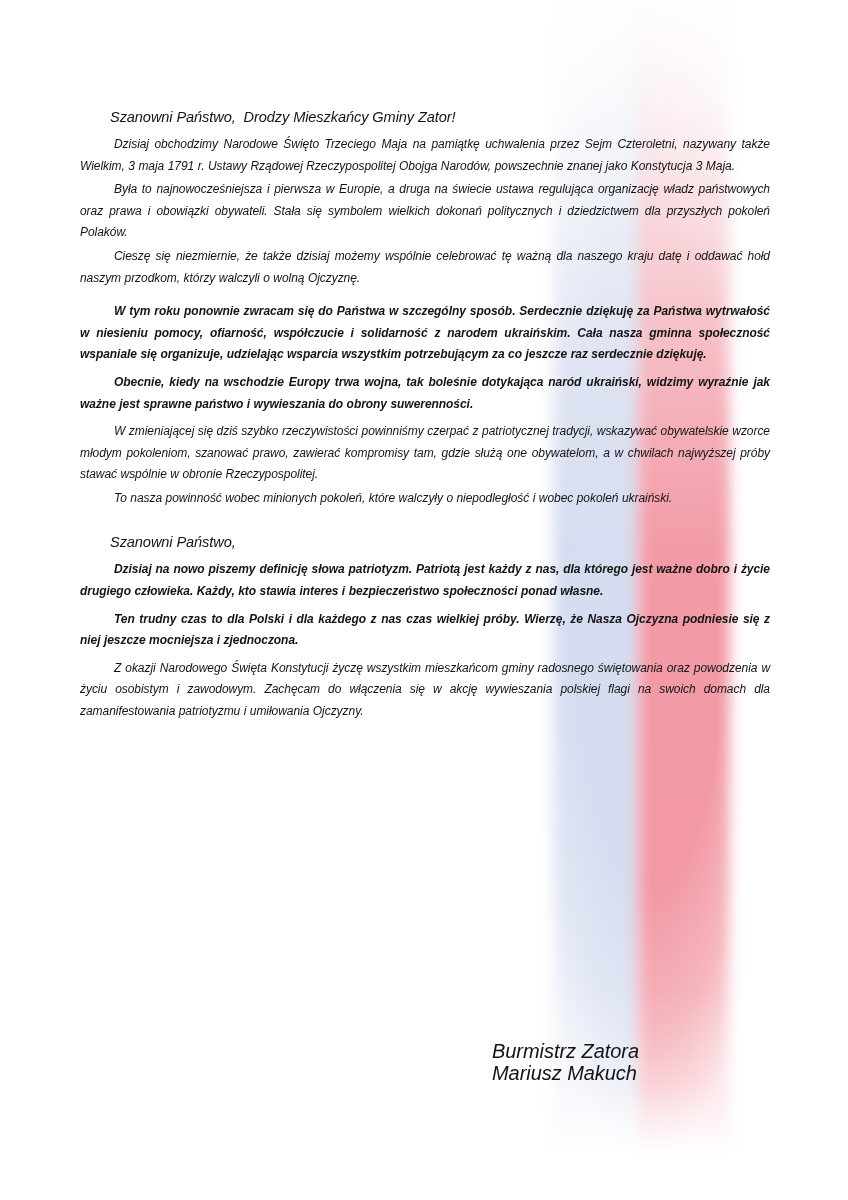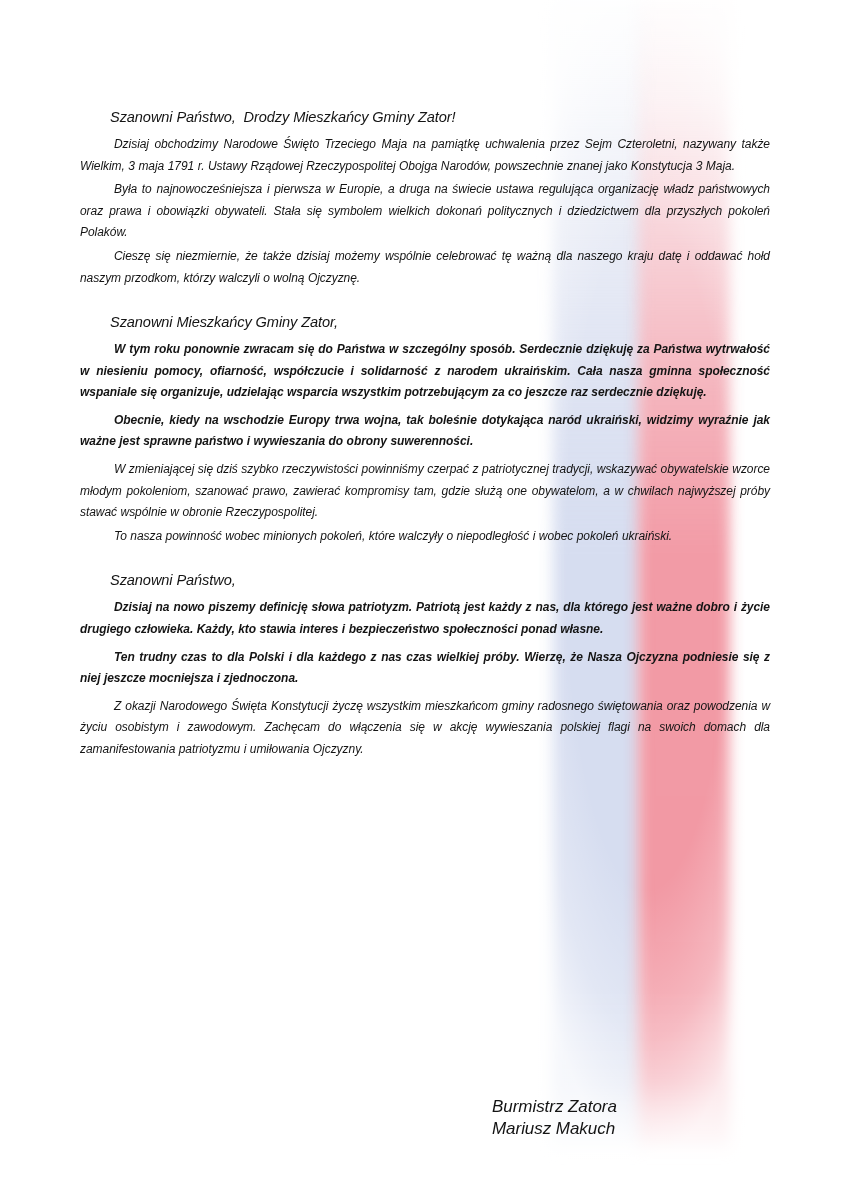--- a/index.html
+++ b/index.html
@@ -127,23 +127,23 @@
 
   p.body-par.gap-small {
     margin-bottom: 6px;
     font-weight: bold;
   }
 
   .signature {
     position: absolute;
     z-index: 2;
     left: 492px;
-    top: 1096px;
+    top: 1040px;
     font-style: italic;
-    font-size: 17px;
+    font-size: 20px;
     line-height: 22px;
     color: #141414;
     letter-spacing: -0.05px;
   }
 
   .signature div {
     white-space: nowrap;
   }
 </style>
 </head>
@@ -160,21 +160,20 @@
   <div class="content">
 
     <div class="salutation">Szanowni Państwo,  Drodzy Mieszkańcy Gminy Zator!</div>
 
     <p class="body-par">Dzisiaj obchodzimy Narodowe Święto Trzeciego Maja na pamiątkę uchwalenia przez Sejm Czteroletni, nazywany także Wielkim, 3 maja 1791 r. Ustawy Rządowej Rzeczypospolitej Obojga Narodów, powszechnie znanej jako Konstytucja 3 Maja.</p>
 
     <p class="body-par"> Była to najnowocześniejsza i pierwsza w Europie, a druga na świecie ustawa regulująca organizację władz państwowych oraz prawa i obowiązki obywateli. Stała się symbolem wielkich dokonań politycznych i dziedzictwem dla przyszłych pokoleń Polaków.</p>
 
     <p class="body-par gap-after">Cieszę się niezmiernie, że także dzisiaj  możemy wspólnie celebrować tę ważną dla naszego kraju datę i oddawać hołd naszym przodkom, którzy walczyli o wolną Ojczyznę.</p>
 
-    <div class="salutation spaced-before">Szanowni Mieszkańcy Gminy Zator,</div>
 
     <p class="body-par gap-small">W tym roku ponownie zwracam się do Państwa w szczególny sposób. Serdecznie dziękuję za Państwa wytrwałość w niesieniu pomocy, ofiarność, współczucie i solidarność z narodem ukraińskim.    Cała nasza gminna społeczność wspaniale się organizuje, udzielając wsparcia wszystkim potrzebującym za co jeszcze raz serdecznie dziękuję.</p>
 
     <p class="body-par gap-small">Obecnie, kiedy na wschodzie Europy trwa wojna, tak boleśnie dotykająca naród ukraiński, widzimy wyraźnie jak ważne jest sprawne państwo i wywieszania do obrony suwerenności.</p>
 
     <p class="body-par">W zmieniającej się dziś szybko rzeczywistości powinniśmy czerpać z patriotycznej tradycji, wskazywać obywatelskie wzorce młodym pokoleniom, szanować prawo, zawierać kompromisy tam, gdzie służą one obywatelom, a w chwilach najwyższej próby stawać wspólnie w obronie  Rzeczypospolitej.</p>
 
     <p class="body-par gap-after">To nasza powinność wobec minionych pokoleń, które walczyły o niepodległość i wobec pokoleń ukraiński.</p>
 
     <div class="salutation spaced-before">Szanowni Państwo,</div>

